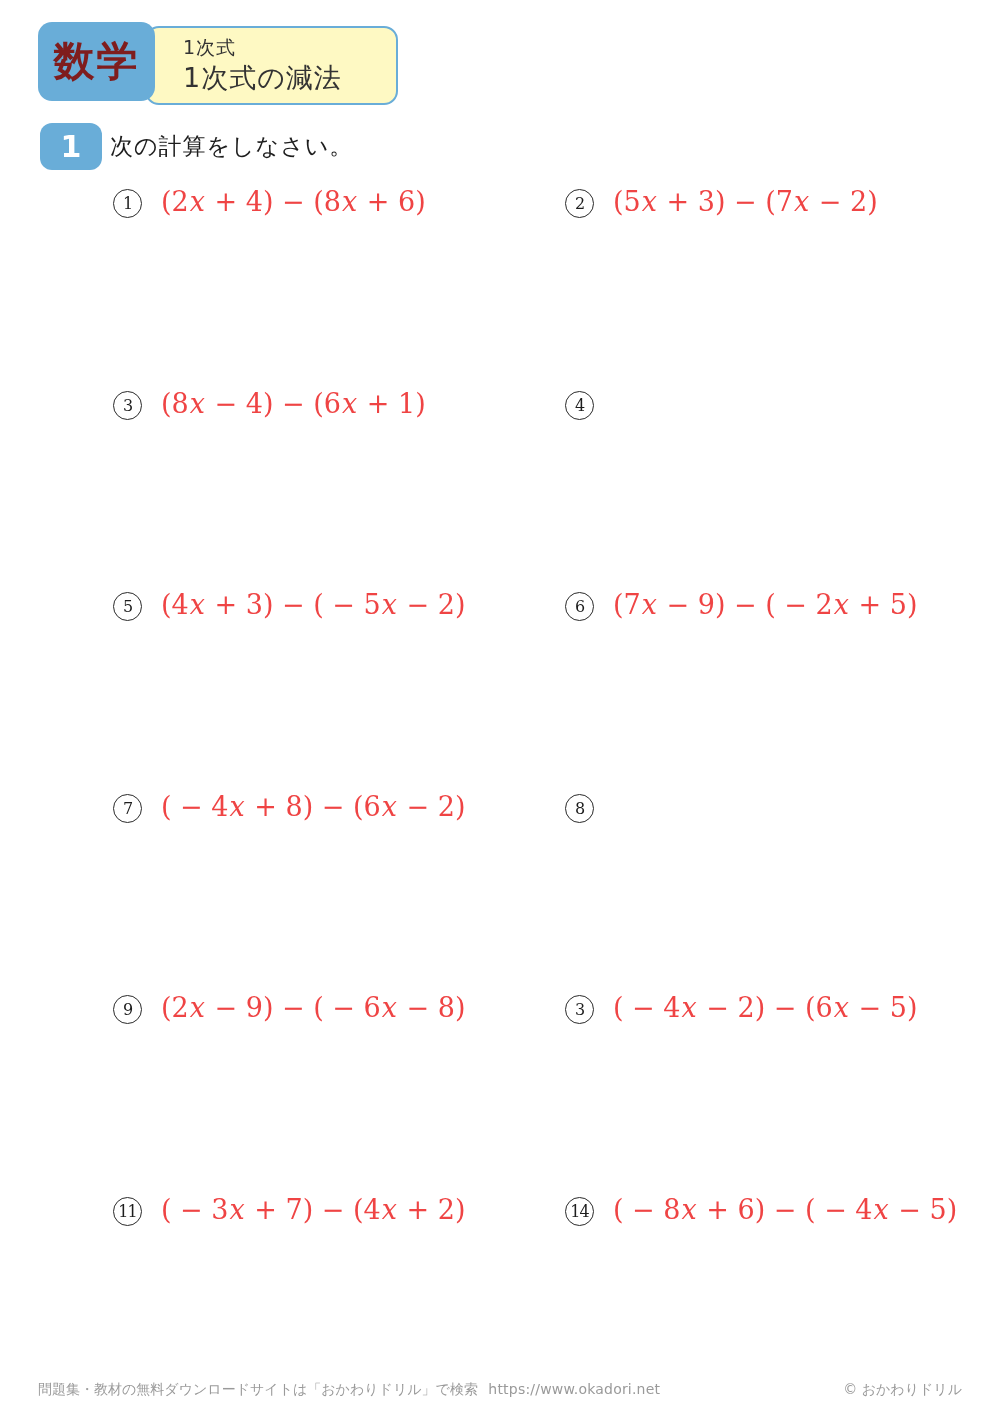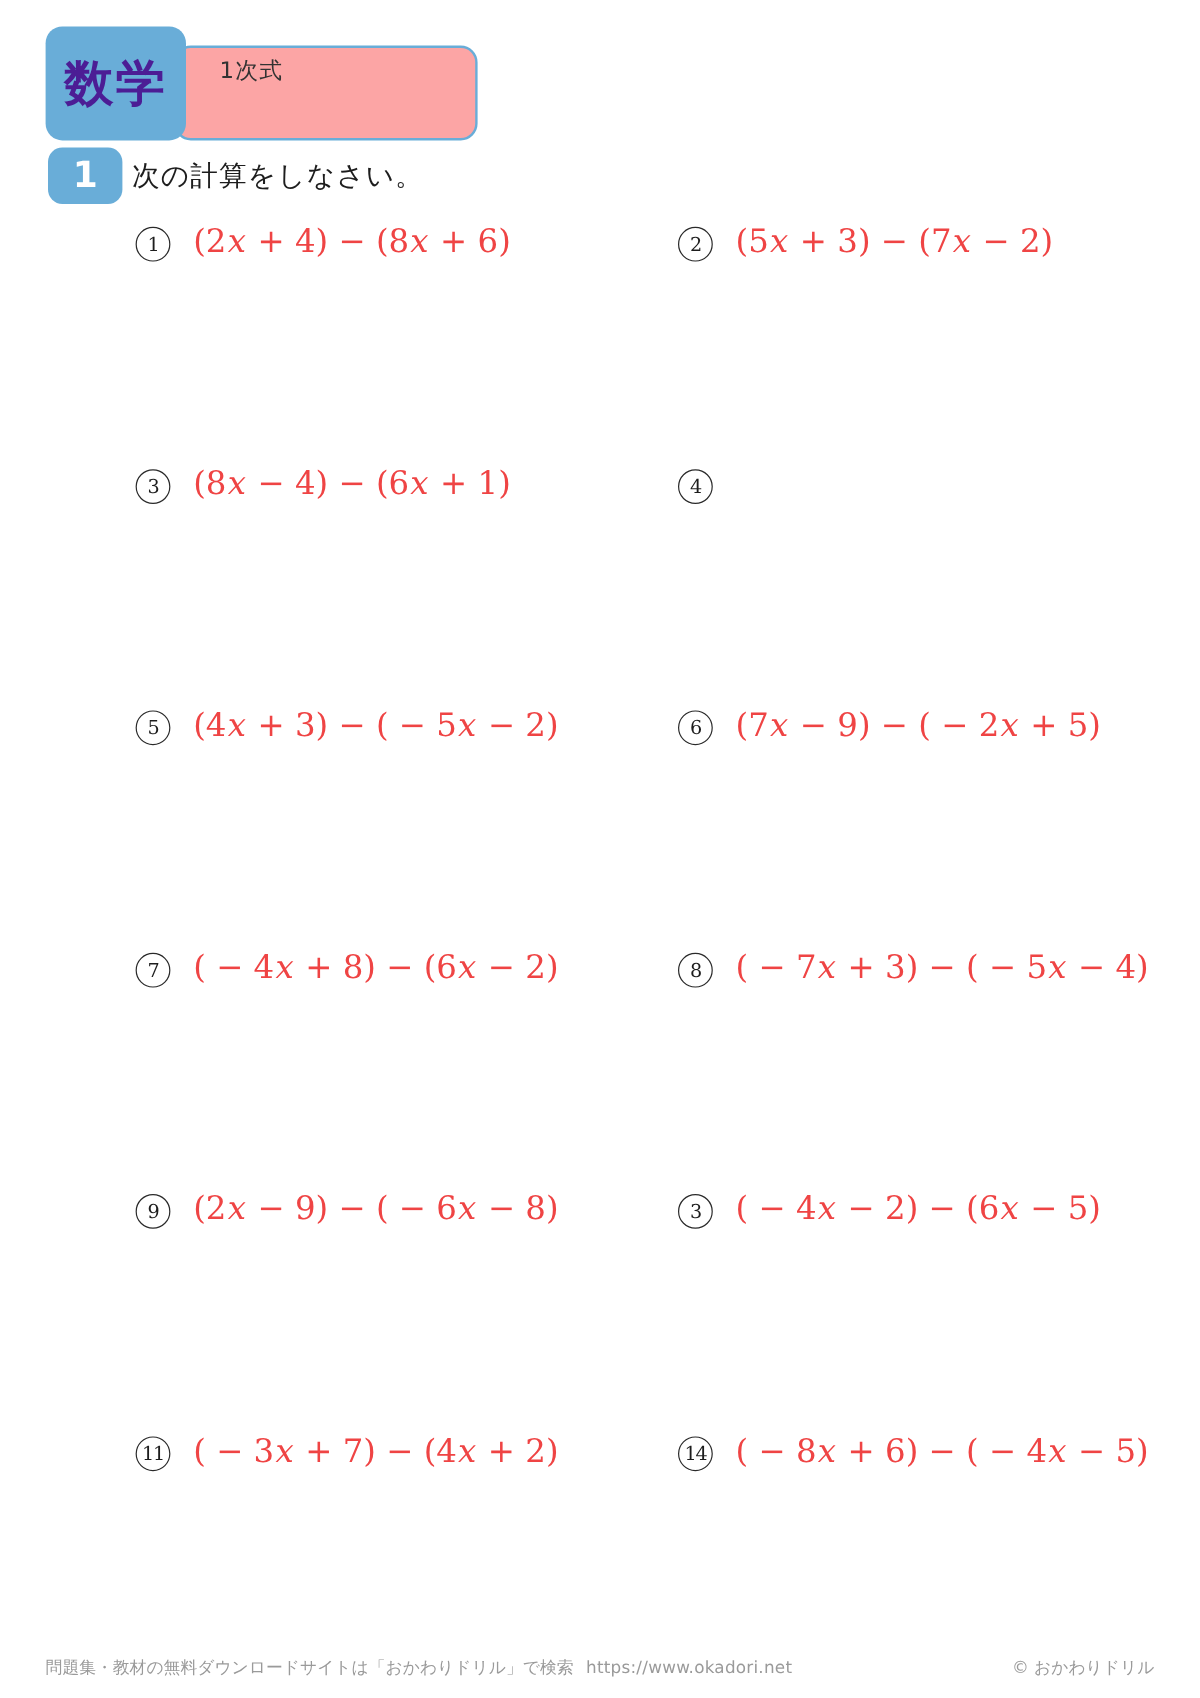--- a/index.html
+++ b/index.html
@@ -20,51 +20,51 @@
   .header {
     position: absolute;
     top: 22px;
     left: 38px;
     width: 360px;
     height: 79px;
   }
   .topic-box {
     position: absolute;
     left: 107px;
-    top: 16px;
+    top: 4px;
     width: 253px;
     height: 79px;
     border: 2.5px solid #69add8;
     border-radius: 14px;
-    background: #fca5a5;
+    background: #fef9c3;
     padding: 7px 0 0 36px;
     color: #333333;
   }
   .topic-small {
     font-size: 19px;
     line-height: 1.35;
     letter-spacing: 1px;
   }
   .topic-large {
     font-size: 27px;
     line-height: 1.25;
     letter-spacing: 1px;
   }
   .subject-badge {
     position: absolute;
     left: 0;
     top: 0;
     width: 117px;
-    height: 95px;
+    height: 79px;
     background: #69add8;
     border-radius: 14px;
     display: flex;
     align-items: center;
     justify-content: center;
-    color: #4c1d95;
+    color: #7f1d1d;
     font-size: 41px;
     font-weight: bold;
     letter-spacing: 2px;
   }
 
   
   .section-header {
     position: absolute;
     top: 123px;
     left: 40px;
@@ -148,20 +148,21 @@
   .footer-url { letter-spacing: 0.2px; }
 </style>
 </head>
 <body>
 
 <div class="page">
 
   <div class="header">
     <div class="topic-box">
       <div class="topic-small">1次式</div>
+      <div class="topic-large">1次式の減法</div>
     </div>
     <div class="subject-badge">数学</div>
   </div>
 
   <div class="section-header">
     <div class="section-number">1</div>
     <div class="section-prompt">次の計算をしなさい。</div>
   </div>
 
   <div class="problems">
@@ -187,21 +188,20 @@
     <div class="problem">
       <span class="problem-num">6</span>
       <span class="problem-expr">(7<i>x</i> − 9) − ( − 2<i>x</i> + 5)</span>
     </div>
     <div class="problem">
       <span class="problem-num">7</span>
       <span class="problem-expr">( − 4<i>x</i> + 8) − (6<i>x</i> − 2)</span>
     </div>
     <div class="problem">
       <span class="problem-num">8</span>
-      <span class="problem-expr">( − 7<i>x</i> + 3) − ( − 5<i>x</i> − 4)</span>
     </div>
     <div class="problem">
       <span class="problem-num">9</span>
       <span class="problem-expr">(2<i>x</i> − 9) − ( − 6<i>x</i> − 8)</span>
     </div>
     <div class="problem">
       <span class="problem-num">3</span>
       <span class="problem-expr">( − 4<i>x</i> − 2) − (6<i>x</i> − 5)</span>
     </div>
     <div class="problem">

